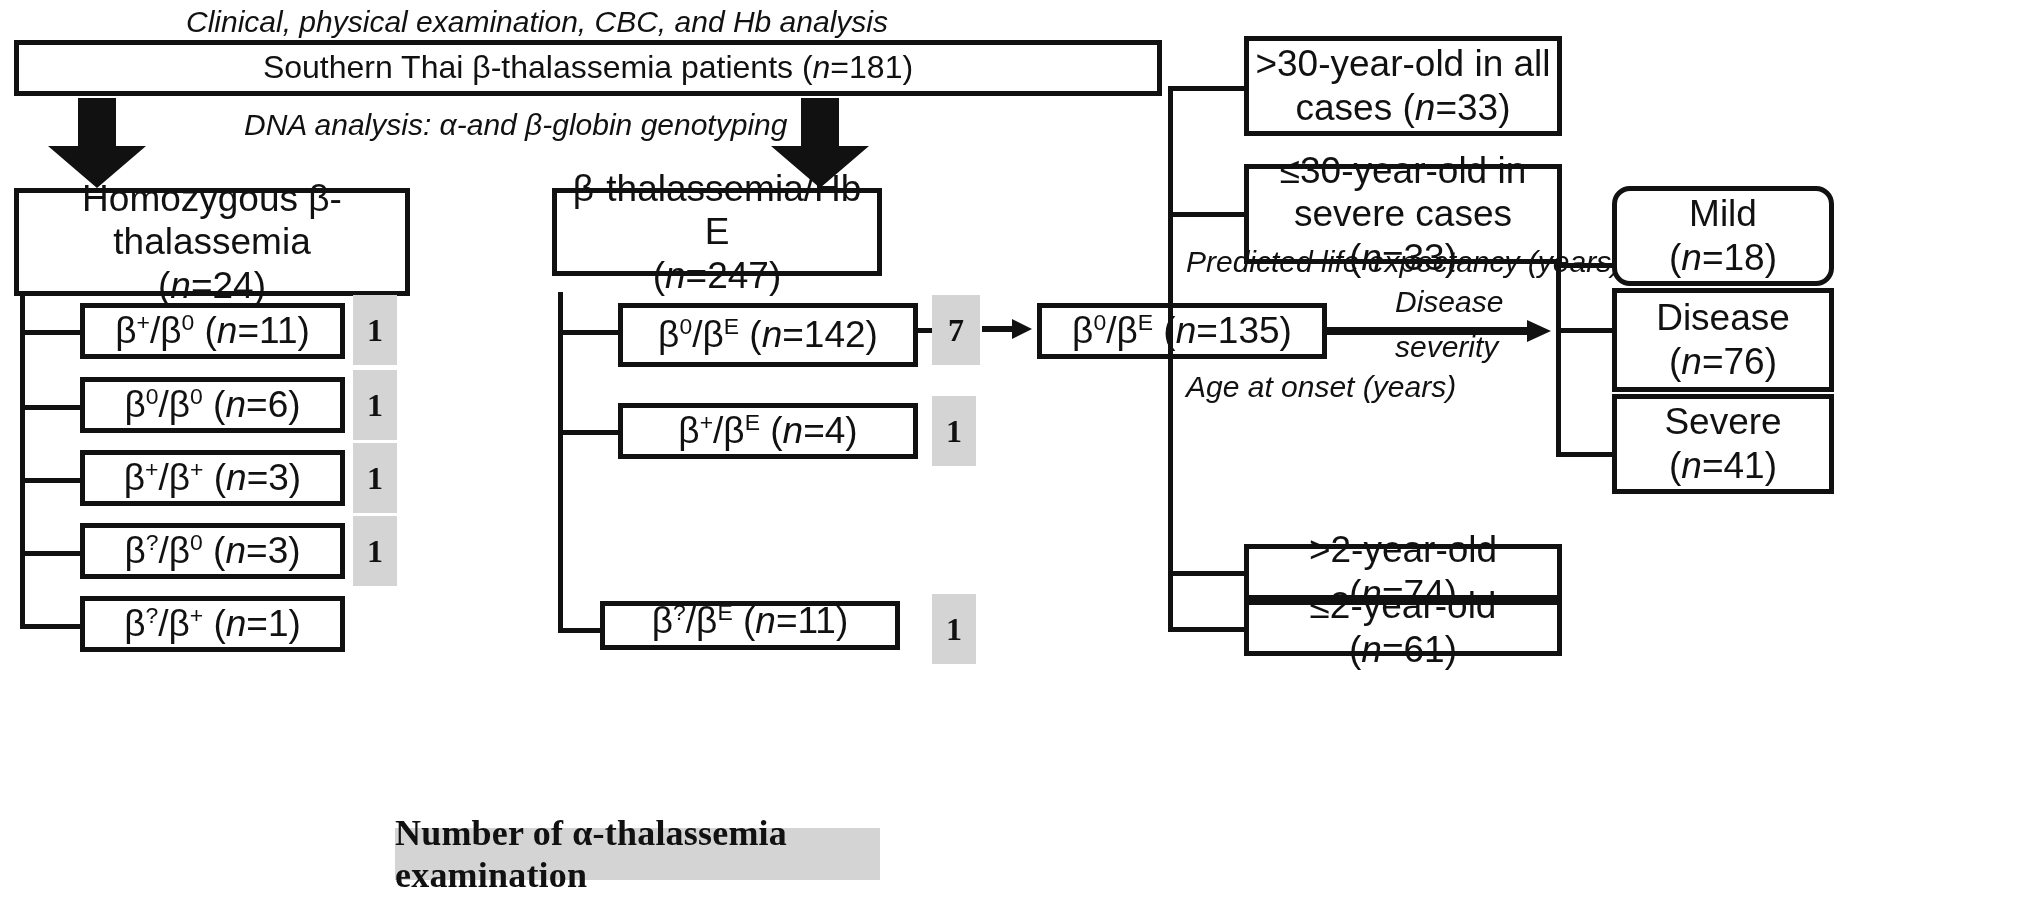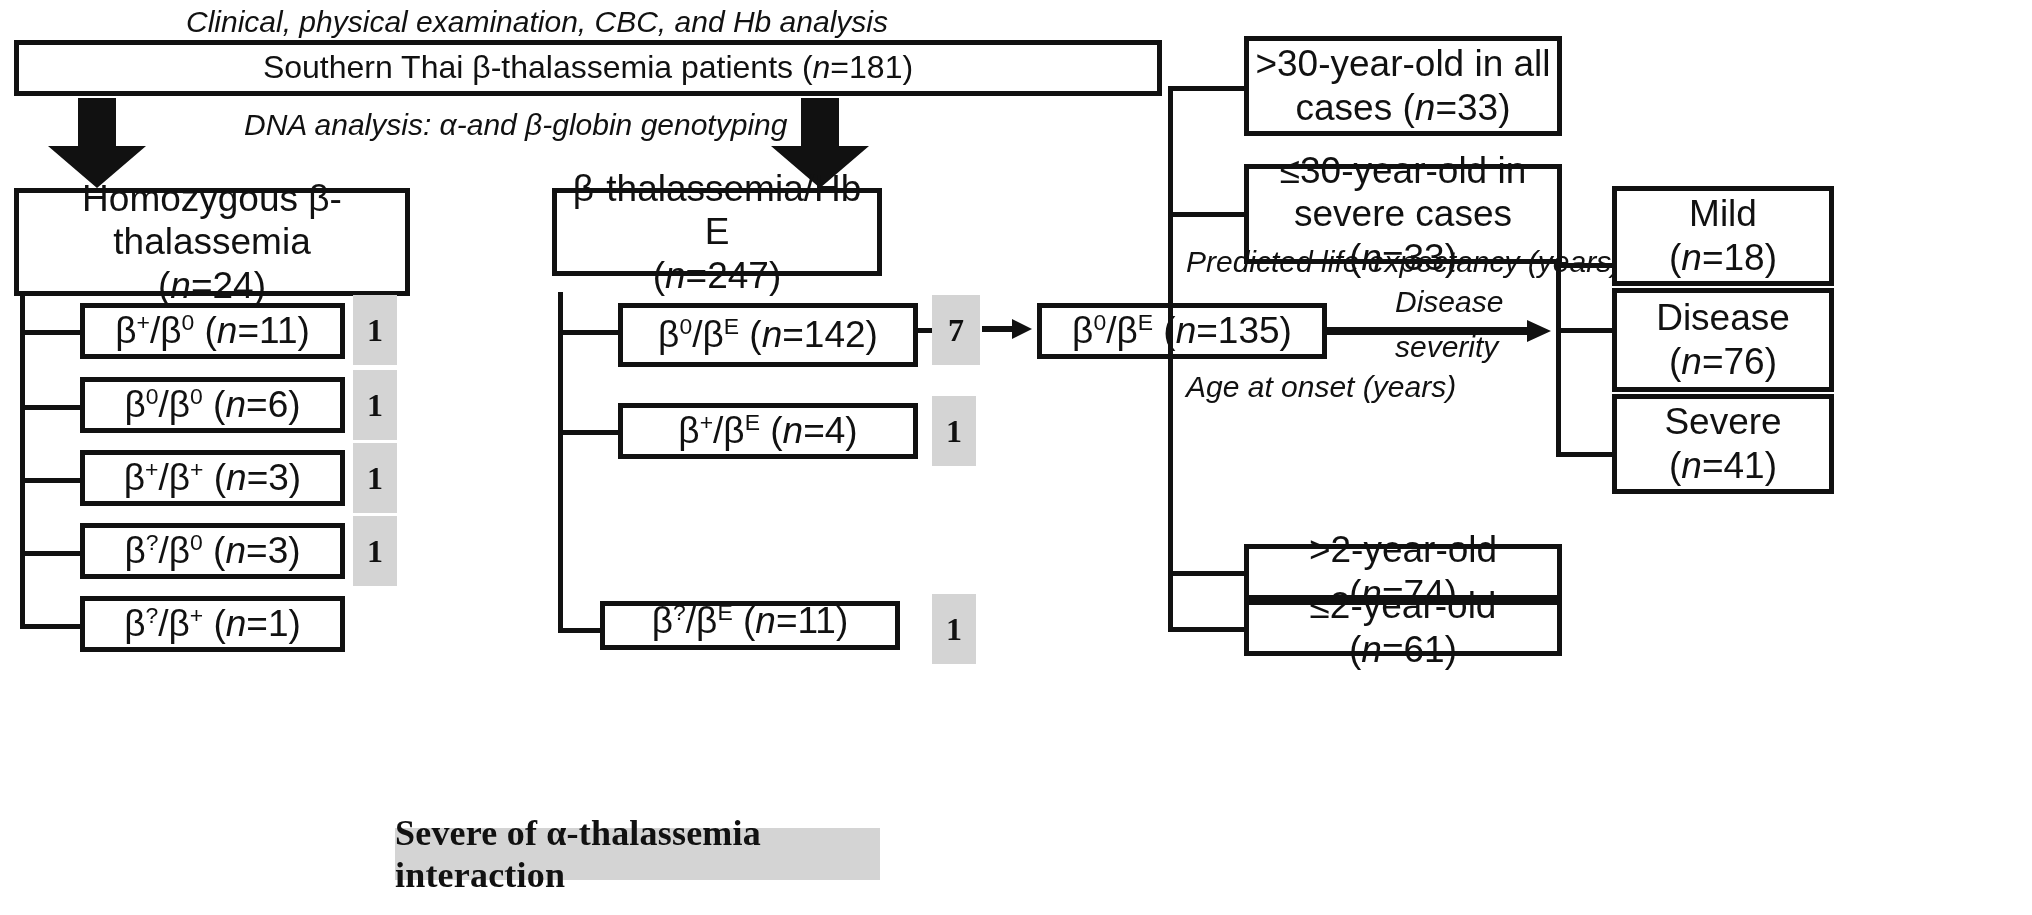--- a/index.html
+++ b/index.html
@@ -236,36 +236,36 @@
     <path d="M0 8 H200 V1 L224 12 L200 23 V16 H0 Z" fill="#111111"></path>
   </svg>
   <div class="anno" style="left:1395px;top:285px;">Disease</div>
   <div class="anno" style="left:1395px;top:330px;">severity</div>
 
   <div class="ln vln" style="left:1556px;top:263px;height:194px;"></div>
   <div class="ln hln" style="left:1556px;top:263px;width:60px;"></div>
   <div class="ln hln" style="left:1556px;top:328px;width:60px;"></div>
   <div class="ln hln" style="left:1556px;top:452px;width:60px;"></div>
 
-  <div class="box" style="left:1612px;top:186px;width:222px;height:100px;">
+  <div class="box" style="left:1612px;top:186px;width:222px;height:100px;border-radius:18px;">
     <span class="inner">
       <span>Mild</span><br>
       (<span class="it">n</span>=<span>18</span>)
     </span>
   </div>
 
   <div class="box" style="left:1612px;top:288px;width:222px;height:104px;">
     <span class="inner">
       <span>Disease</span><br>
       (<span class="it">n</span>=<span>76</span>)
     </span>
   </div>
 
   <div class="box" style="left:1612px;top:394px;width:222px;height:100px;align-items:center;">
     <span class="inner">
       <span>Severe</span><br>
       (<span class="it">n</span>=<span>41</span>)
     </span>
   </div>
 
-  <div class="caption" style="left:395px;top:828px;width:485px;height:52px;">Severe of α-thalassemia interaction</div>
+  <div class="caption" style="left:395px;top:828px;width:485px;height:52px;">Number of α-thalassemia examination</div>
 
 </div>
 
 </body></html>

